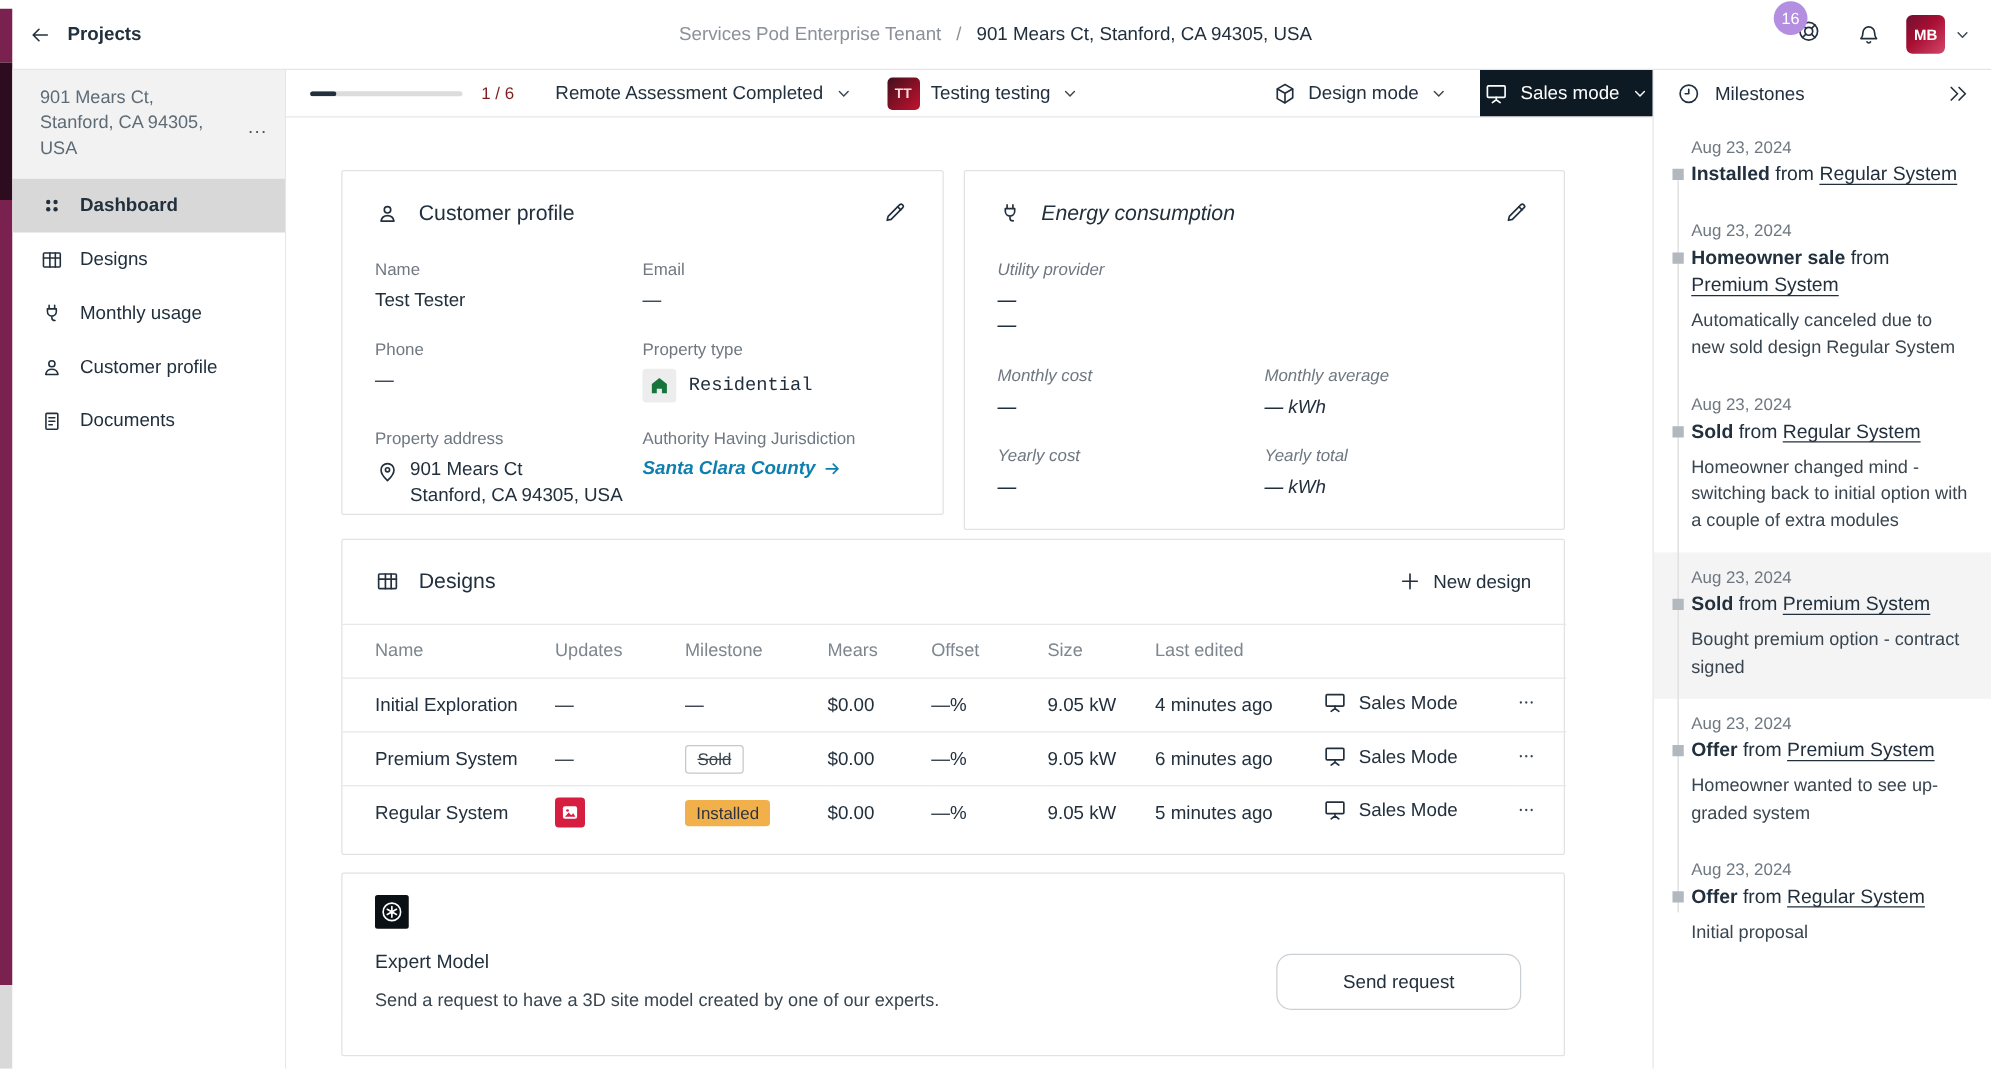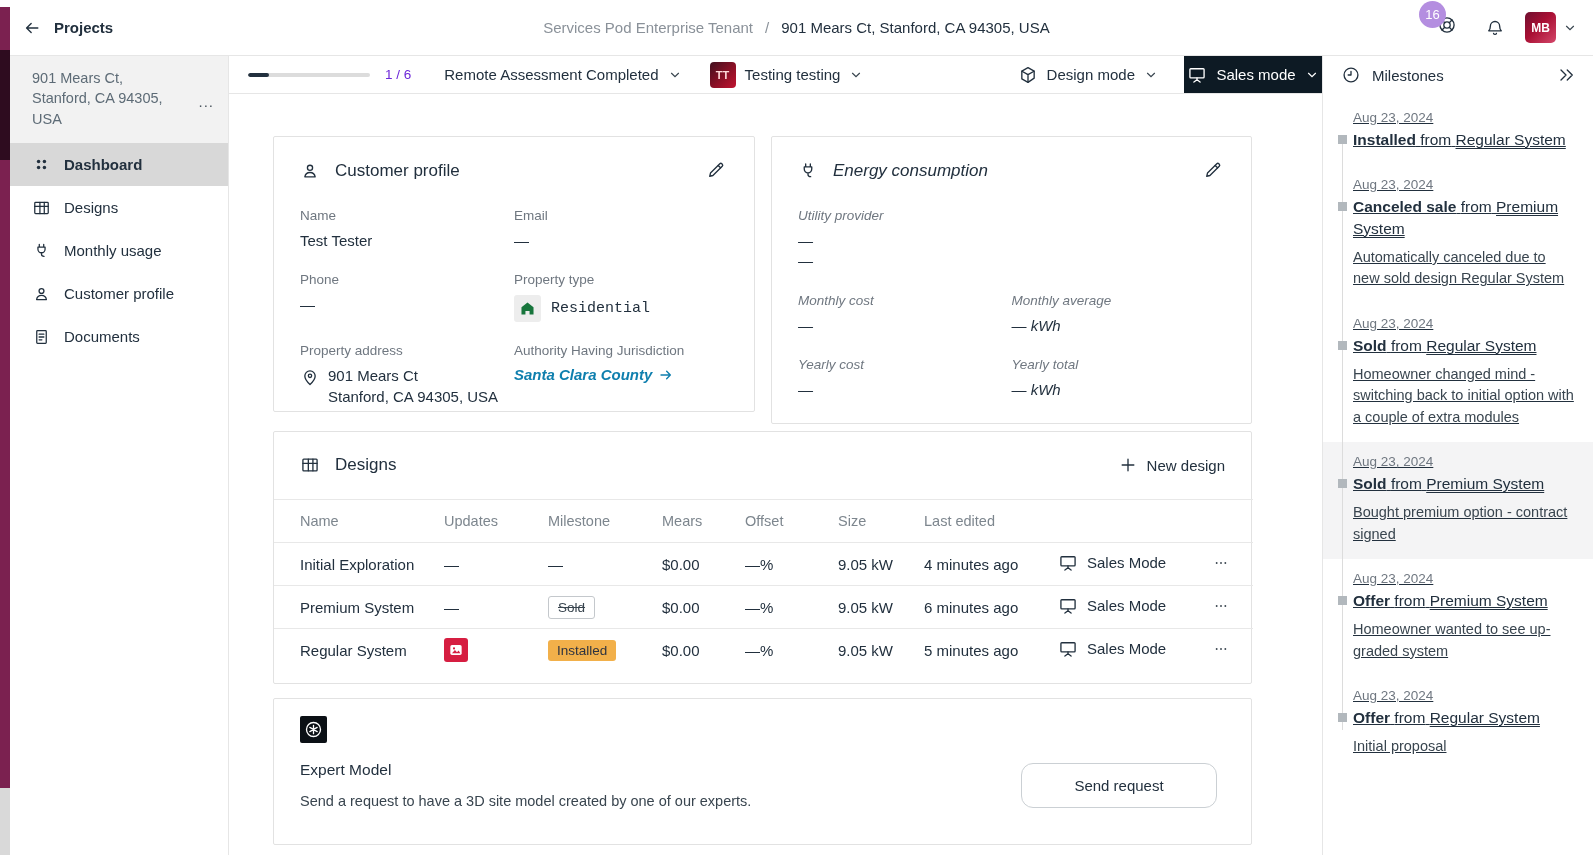--- a/index.html
+++ b/index.html
@@ -45,21 +45,21 @@
   #sidebar-nav { padding-top:0; }
   .nav-item { display:flex; align-items:center; gap:13px; height:43px; padding-left:22px; color:#22303e; font-size:15px; cursor:pointer; }
   .nav-item .icon { width:19px; height:19px; }
   .nav-item.active { background:#d8d8d8; font-weight:700; }
 
   
   #toolbar { position:absolute; left:229px; top:56px; width:1093px; height:38px; background:#fff;
     border-bottom:1px solid #e6e6e6; display:flex; align-items:center; padding-left:19px; z-index:4; }
   #progress-track { width:122px; height:4px; border-radius:2px; background:#dcdcdc; overflow:hidden; }
   #progress-fill { height:4px; background:#22303e; border-radius:2px; }
-  #progress-label { margin-left:15px; color:#6d28d9; font-size:13.5px; white-space:nowrap; }
+  #progress-label { margin-left:15px; color:#7f1d1d; font-size:13.5px; white-space:nowrap; }
   #stage-dd { display:flex; align-items:center; gap:9px; margin-left:33px; font-weight:500; font-size:15px; white-space:nowrap; }
   #team-dd { display:flex; align-items:center; gap:9px; margin-left:28px; font-weight:500; font-size:15px; white-space:nowrap; }
   #team-avatar { width:26px; height:26px; border-radius:4px; color:#ffd9d9; font-size:11px; font-weight:700;
     display:flex; align-items:center; justify-content:center;
     background:linear-gradient(135deg,#40101e 0%,#8c1026 55%,#c01330 100%); }
   #mode-group { margin-left:auto; display:flex; align-items:center; height:100%; }
   #design-mode-btn { display:flex; align-items:center; gap:9px; font-weight:500; font-size:15px; margin-right:26px; }
   #sales-mode-btn { height:100%; width:138px; background:var(--sales-mode-bg,#0d1a24); color:#fff;
     display:flex; align-items:center; justify-content:center; gap:9px; font-weight:500; font-size:15px; }
 
@@ -112,21 +112,21 @@
   #send-request-btn { position:absolute; right:34px; top:64px; width:196px; height:45px;
     border:1px solid #cbd0d4; border-radius:12px; font-size:15px; font-weight:500; color:#22303e; background:#fff; }
 
   
   #milestones { position:absolute; left:1322px; top:56px; width:271px; height:799px; background:#fff; border-left:1px solid #e6e6e6; }
   #milestones-head { height:38px; display:flex; align-items:center; gap:11px; padding:0 17px 0 18px; }
   #milestones-title { font-size:15px; color:#22303e; }
   #milestones-collapse { margin-left:auto; }
   #ms-list { position:relative; padding-top:4px; }
   #ms-line { position:absolute; left:19px; top:42px; height:594px; width:1px; background:#dcdcdc; z-index:2; }
-  .ms-entry { position:relative; padding:12px 18px 14px 30px;text-decoration:underline; }
+  .ms-entry { position:relative; padding:12px 18px 14px 30px; }
   .ms-entry.highlight { background:#f4f4f5; }
   .ms-bullet { position:absolute; left:15px; top:37px; width:9px; height:9px; background:#b2b8bd; z-index:3; }
   .ms-date { font-size:13.5px; color:#6f7780; margin-bottom:4px; }
   .ms-title { font-size:15.5px; line-height:1.42; color:#22303e; }
   .ms-event { font-weight:700; }
   .ms-link { color:#22303e; text-decoration:underline; text-underline-offset:3px; }
   .ms-desc { margin-top:7px; font-size:14.5px; line-height:1.48; color:#39454f; }
   .ms-desc:empty { display:none; }
 
   .icon { display:inline-flex; }
@@ -609,21 +609,21 @@
     <div class="ms-title">
       <span class="ms-event">Installed</span> <span class="ms-from">from</span> <a class="ms-link" href="#">Regular System</a>
     </div>
 
   </div>
 
   <div class="ms-entry">
     <span class="ms-bullet"></span>
     <div class="ms-date">Aug 23, 2024</div>
     <div class="ms-title">
-      <span class="ms-event">Canceled sale</span> <span class="ms-from">from</span> <a class="ms-link" href="#">Premium System</a>
+      <span class="ms-event">Homeowner sale</span> <span class="ms-from">from</span> <a class="ms-link" href="#">Premium System</a>
     </div>
     <div class="ms-desc">Automatically canceled due to new sold design Regular System</div>
   </div>
 
   <div class="ms-entry">
     <span class="ms-bullet"></span>
     <div class="ms-date">Aug 23, 2024</div>
     <div class="ms-title">
       <span class="ms-event">Sold</span> <span class="ms-from">from</span> <a class="ms-link" href="#">Regular System</a>
     </div>

